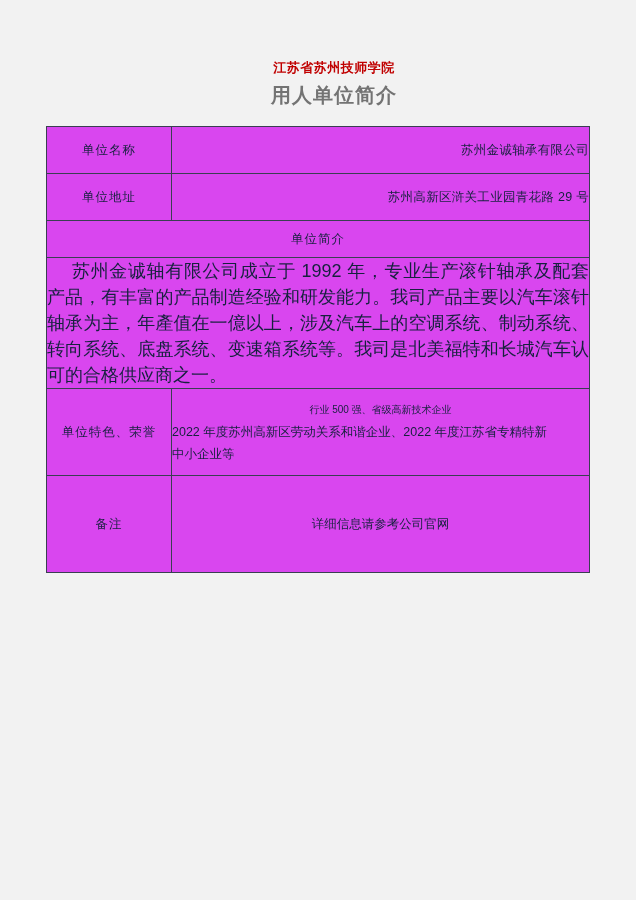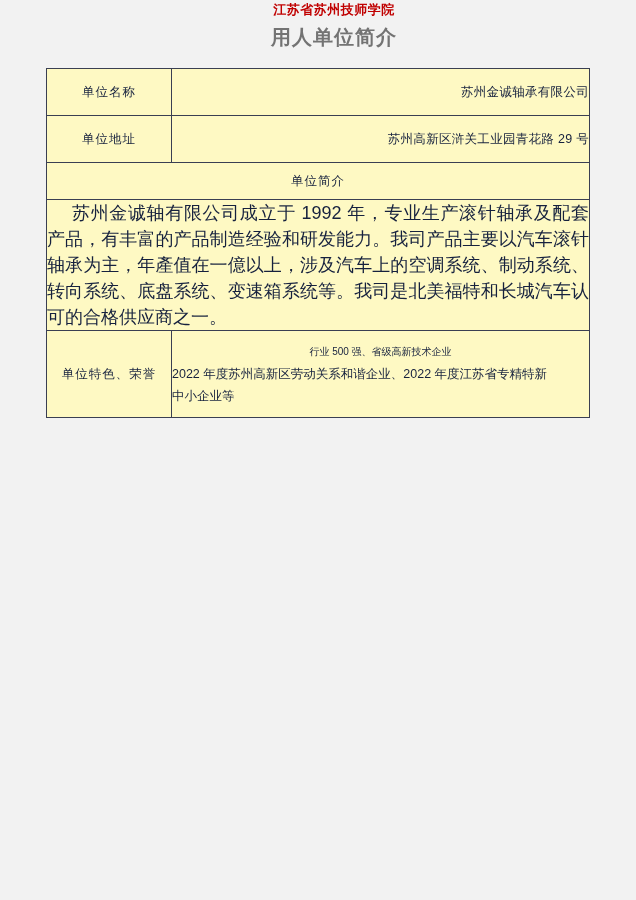--- a/index.html
+++ b/index.html
@@ -16,20 +16,21 @@
   }
   .page {
     position: relative;
     width: 636px;
     height: 900px;
     background: #f2f2f2;
     box-sizing: border-box;
   }
   .doc-header {
     text-align: center;
+    padding-top: 58px;
     margin-left: 32px;
   }
   .title-small {
     font-size: 13px;
     font-weight: bold;
     color: #c00000;
     letter-spacing: 0.5px;
     line-height: 20px;
   }
   .title-big {
@@ -40,21 +41,21 @@
     line-height: 30px;
     margin-top: 2px;
   }
   .table-wrap {
     margin: 16px 46px 0 46px;
   }
   table.info {
     border-collapse: collapse;
     width: 544px;
     table-layout: fixed;
-    background: #fef9c3;
+    background: #d946ef;
   }
   table.info td {
     border: 1px solid #3a3f52;
     font-size: 12.5px;
     color: #16213e;
     vertical-align: middle;
     padding: 0;
   }
   .label-cell {
     width: 124px;
@@ -143,17 +144,21 @@
           </td>
         </tr>
         <tr>
           <td class="label-cell">单位特色、荣誉</td>
           <td class="honor-cell">
             <div class="honor-line-center">行业 500 强、省级高新技术企业</div>
             <div class="honor-line">2022 年度苏州高新区劳动关系和谐企业、2022 年度江苏省专精特新</div>
             <div class="honor-line">中小企业等</div>
           </td>
         </tr>
+        <tr>
+          <td class="label-cell remark-label-cell">备注</td>
+          <td class="remark-cell">详细信息请参考公司官网</td>
+        </tr>
       </tbody>
     </table>
   </div>
 
 </div>
 
 </body></html>

